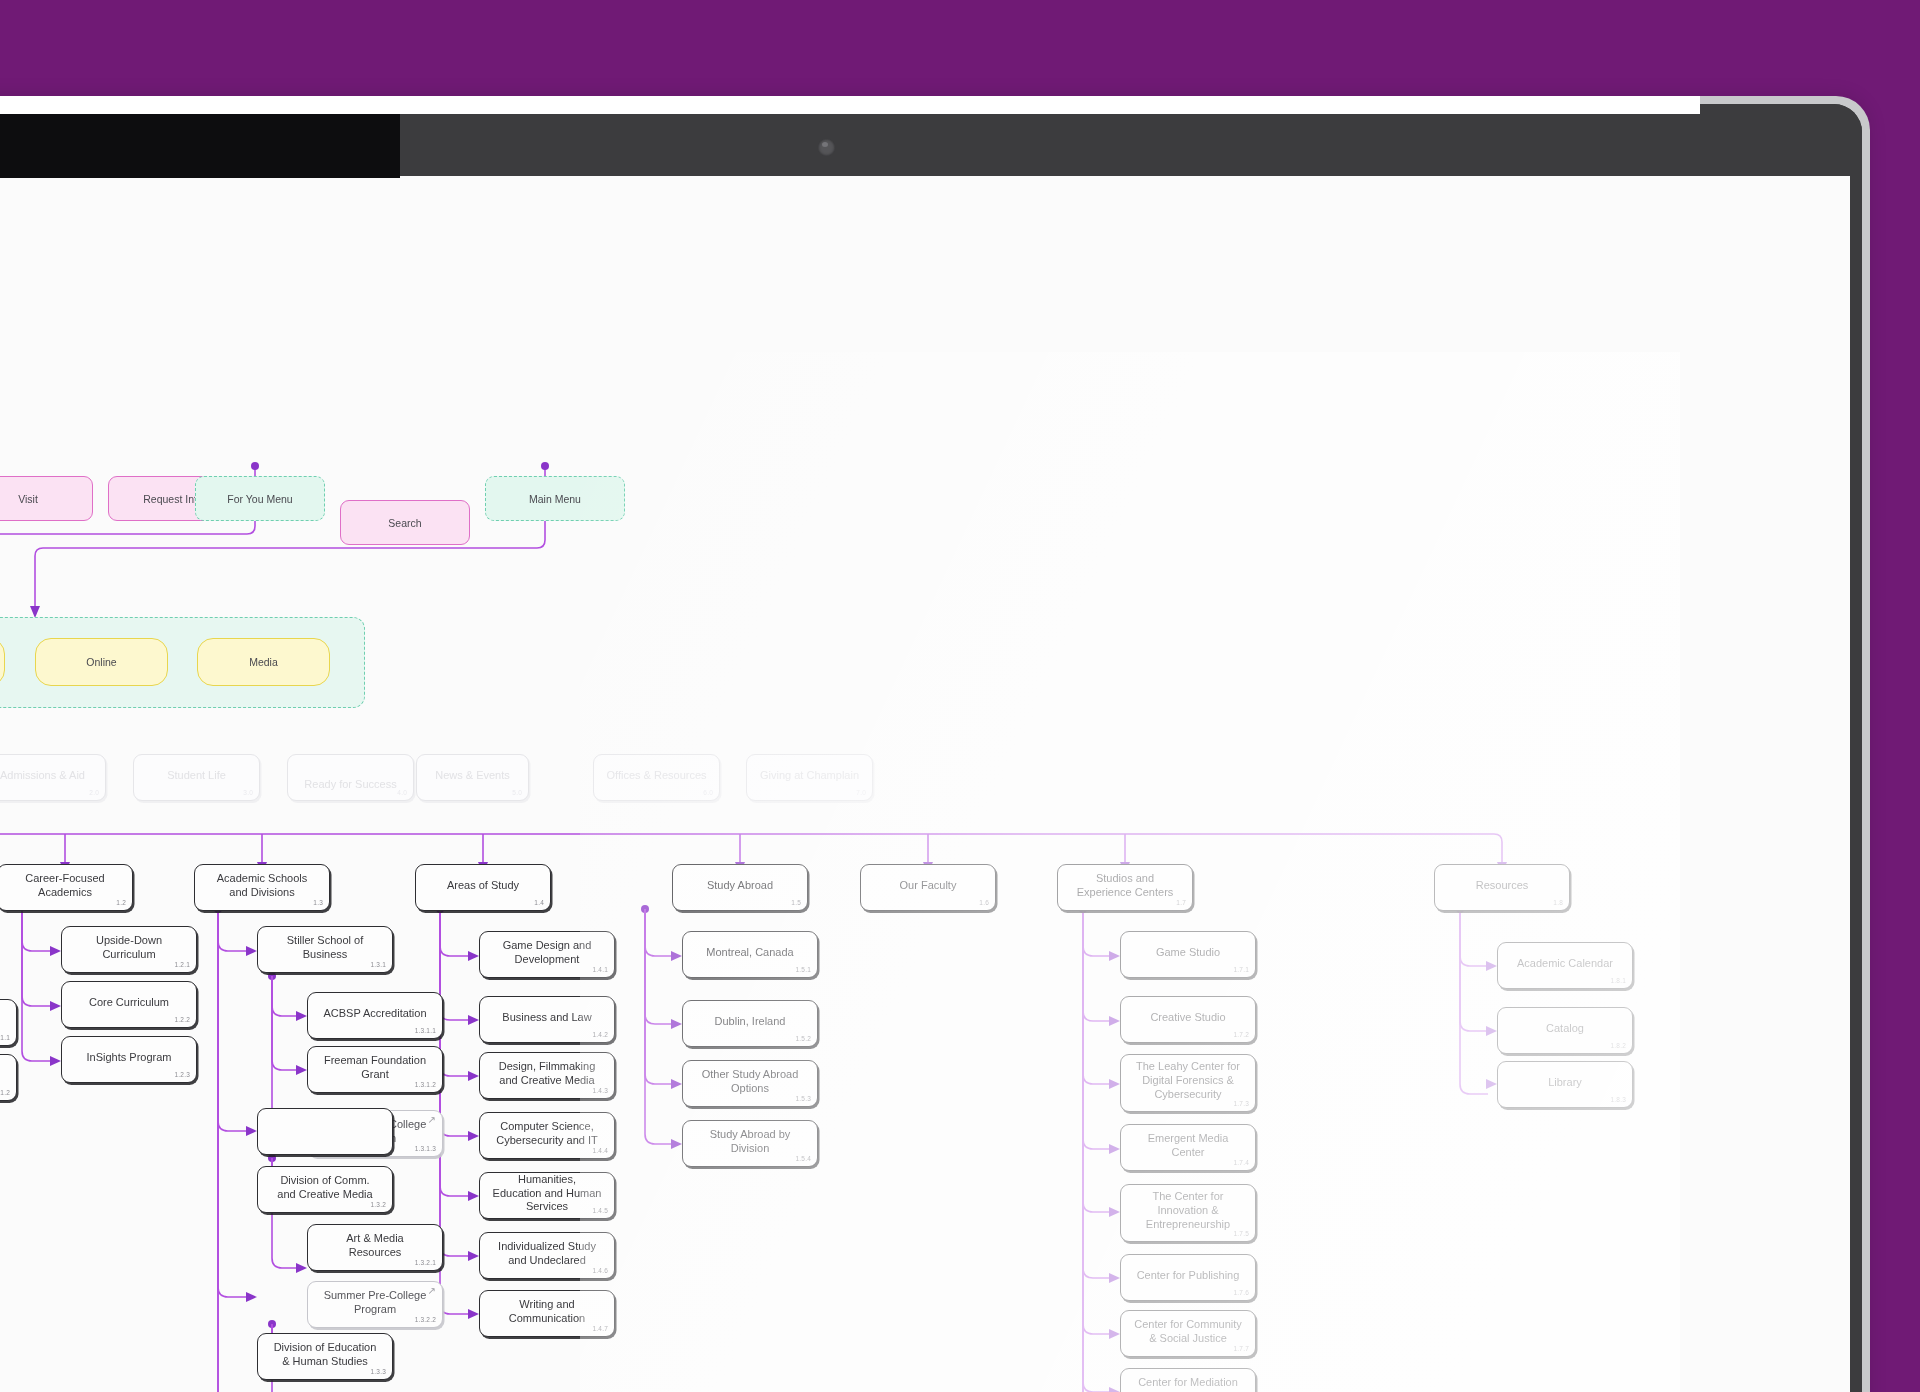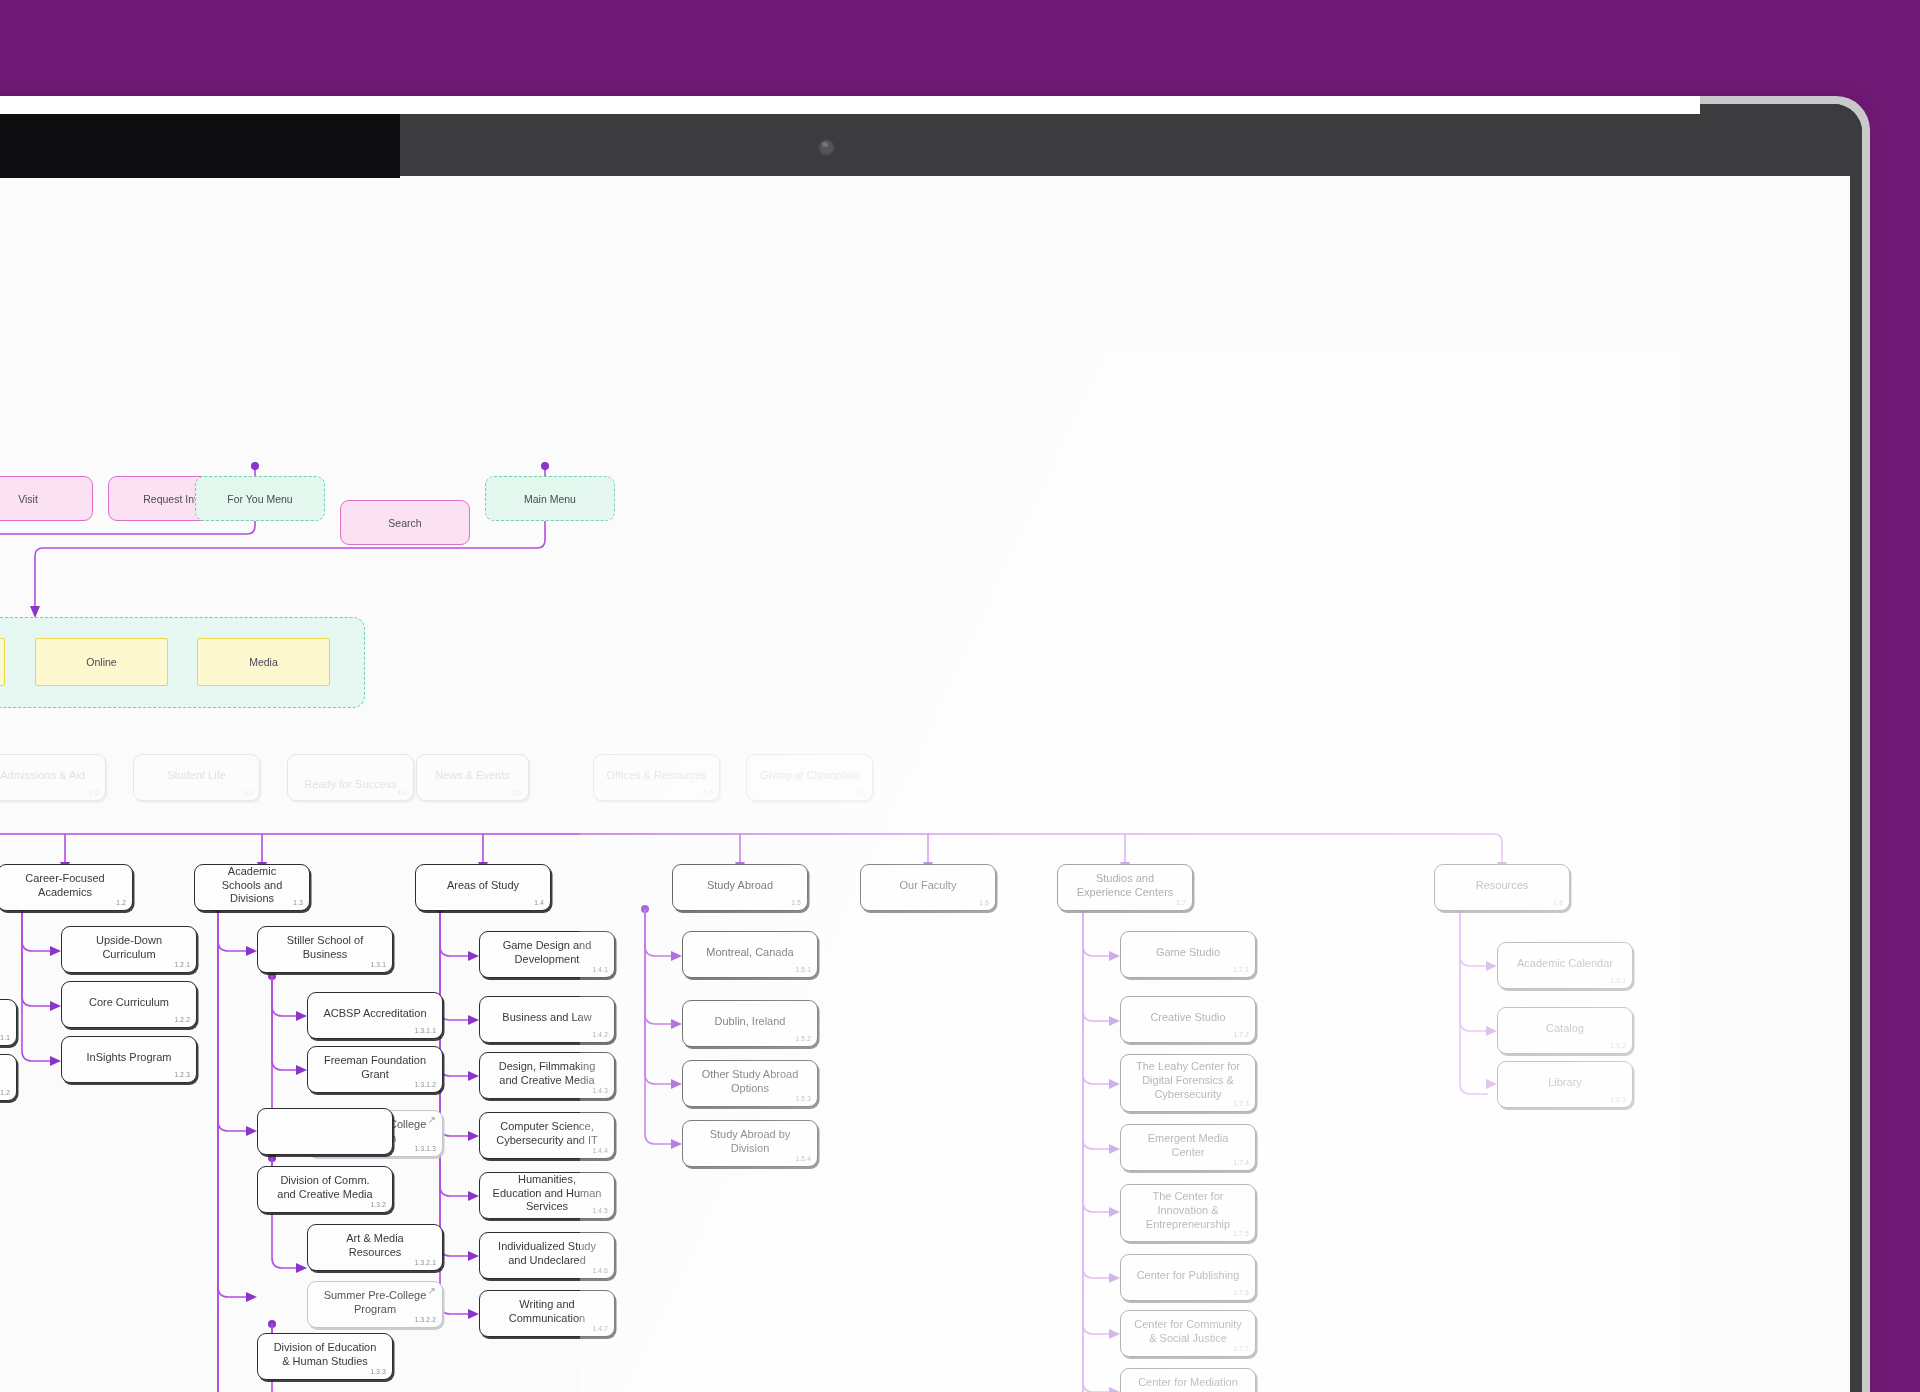--- a/index.html
+++ b/index.html
@@ -110,21 +110,21 @@
     background: #fbe2f3;
     border: 1.6px solid #df6fc7;
   }
   .chip.mint {
     background: #e3f7ef;
     border: 1.6px dashed #6fcfb0;
   }
   .chip.yellow {
     background: #fdf8cf;
     border: 1.6px solid #e8d64e;
-    border-radius: 2px;
+    border-radius: 16px;
   }
 
   
   .group {
     position: absolute;
     background: #e7f7f1;
     border: 1.5px dashed #6fcfb0;
     border-radius: 12px;
   }
 
@@ -302,21 +302,21 @@
     </div>
     <div class="chip pink" style="left:308px; top:300px; width:130px; height:45px;">
       <span>Request Info</span>
     </div>
     <div class="chip mint" style="left:395px; top:300px; width:130px; height:45px;">
       <span>For You Menu</span>
     </div>
     <div class="chip pink" style="left:540px; top:300px; width:130px; height:45px;margin-top:24px;">
       <span>Search</span>
     </div>
-    <div class="chip mint" style="left:685px; top:300px; width:130px; height:45px;">
+    <div class="chip mint" style="left:685px; top:300px; width:140px; height:45px;">
       <span>Main Menu</span>
     </div>
 
     <div class="group" style="left:38px; top:441px; width:527px; height:91px;"></div>
     <div class="chip yellow" style="left:72px; top:462px; width:133px; height:48px;">
       
     </div>
     <div class="chip yellow" style="left:235px; top:462px; width:133px; height:48px;">
       <span>Online</span>
     </div>
@@ -346,21 +346,21 @@
     </div>
     <div class="node muted" style="left:946px; top:578px; width:127px; height:47px;">
       <span>Giving at Champlain</span>
       <span class="num">7.0</span>
     </div>
 
     <div class="node" style="left:197px; top:688px; width:136px; height:47px;">
       <span>Career-Focused Academics</span>
       <span class="num">1.2</span>
     </div>
-    <div class="node" style="left:394px; top:688px; width:116px; height:47px;">
+    <div class="node" style="left:394px; top:688px; width:136px; height:47px;">
       <span>Academic Schools and Divisions</span>
       <span class="num">1.3</span>
     </div>
     <div class="node" style="left:615px; top:688px; width:136px; height:47px;">
       <span>Areas of Study</span>
       <span class="num">1.4</span>
     </div>
     <div class="node" style="left:872px; top:688px; width:136px; height:47px;">
       <span>Study Abroad</span>
       <span class="num">1.5</span>

